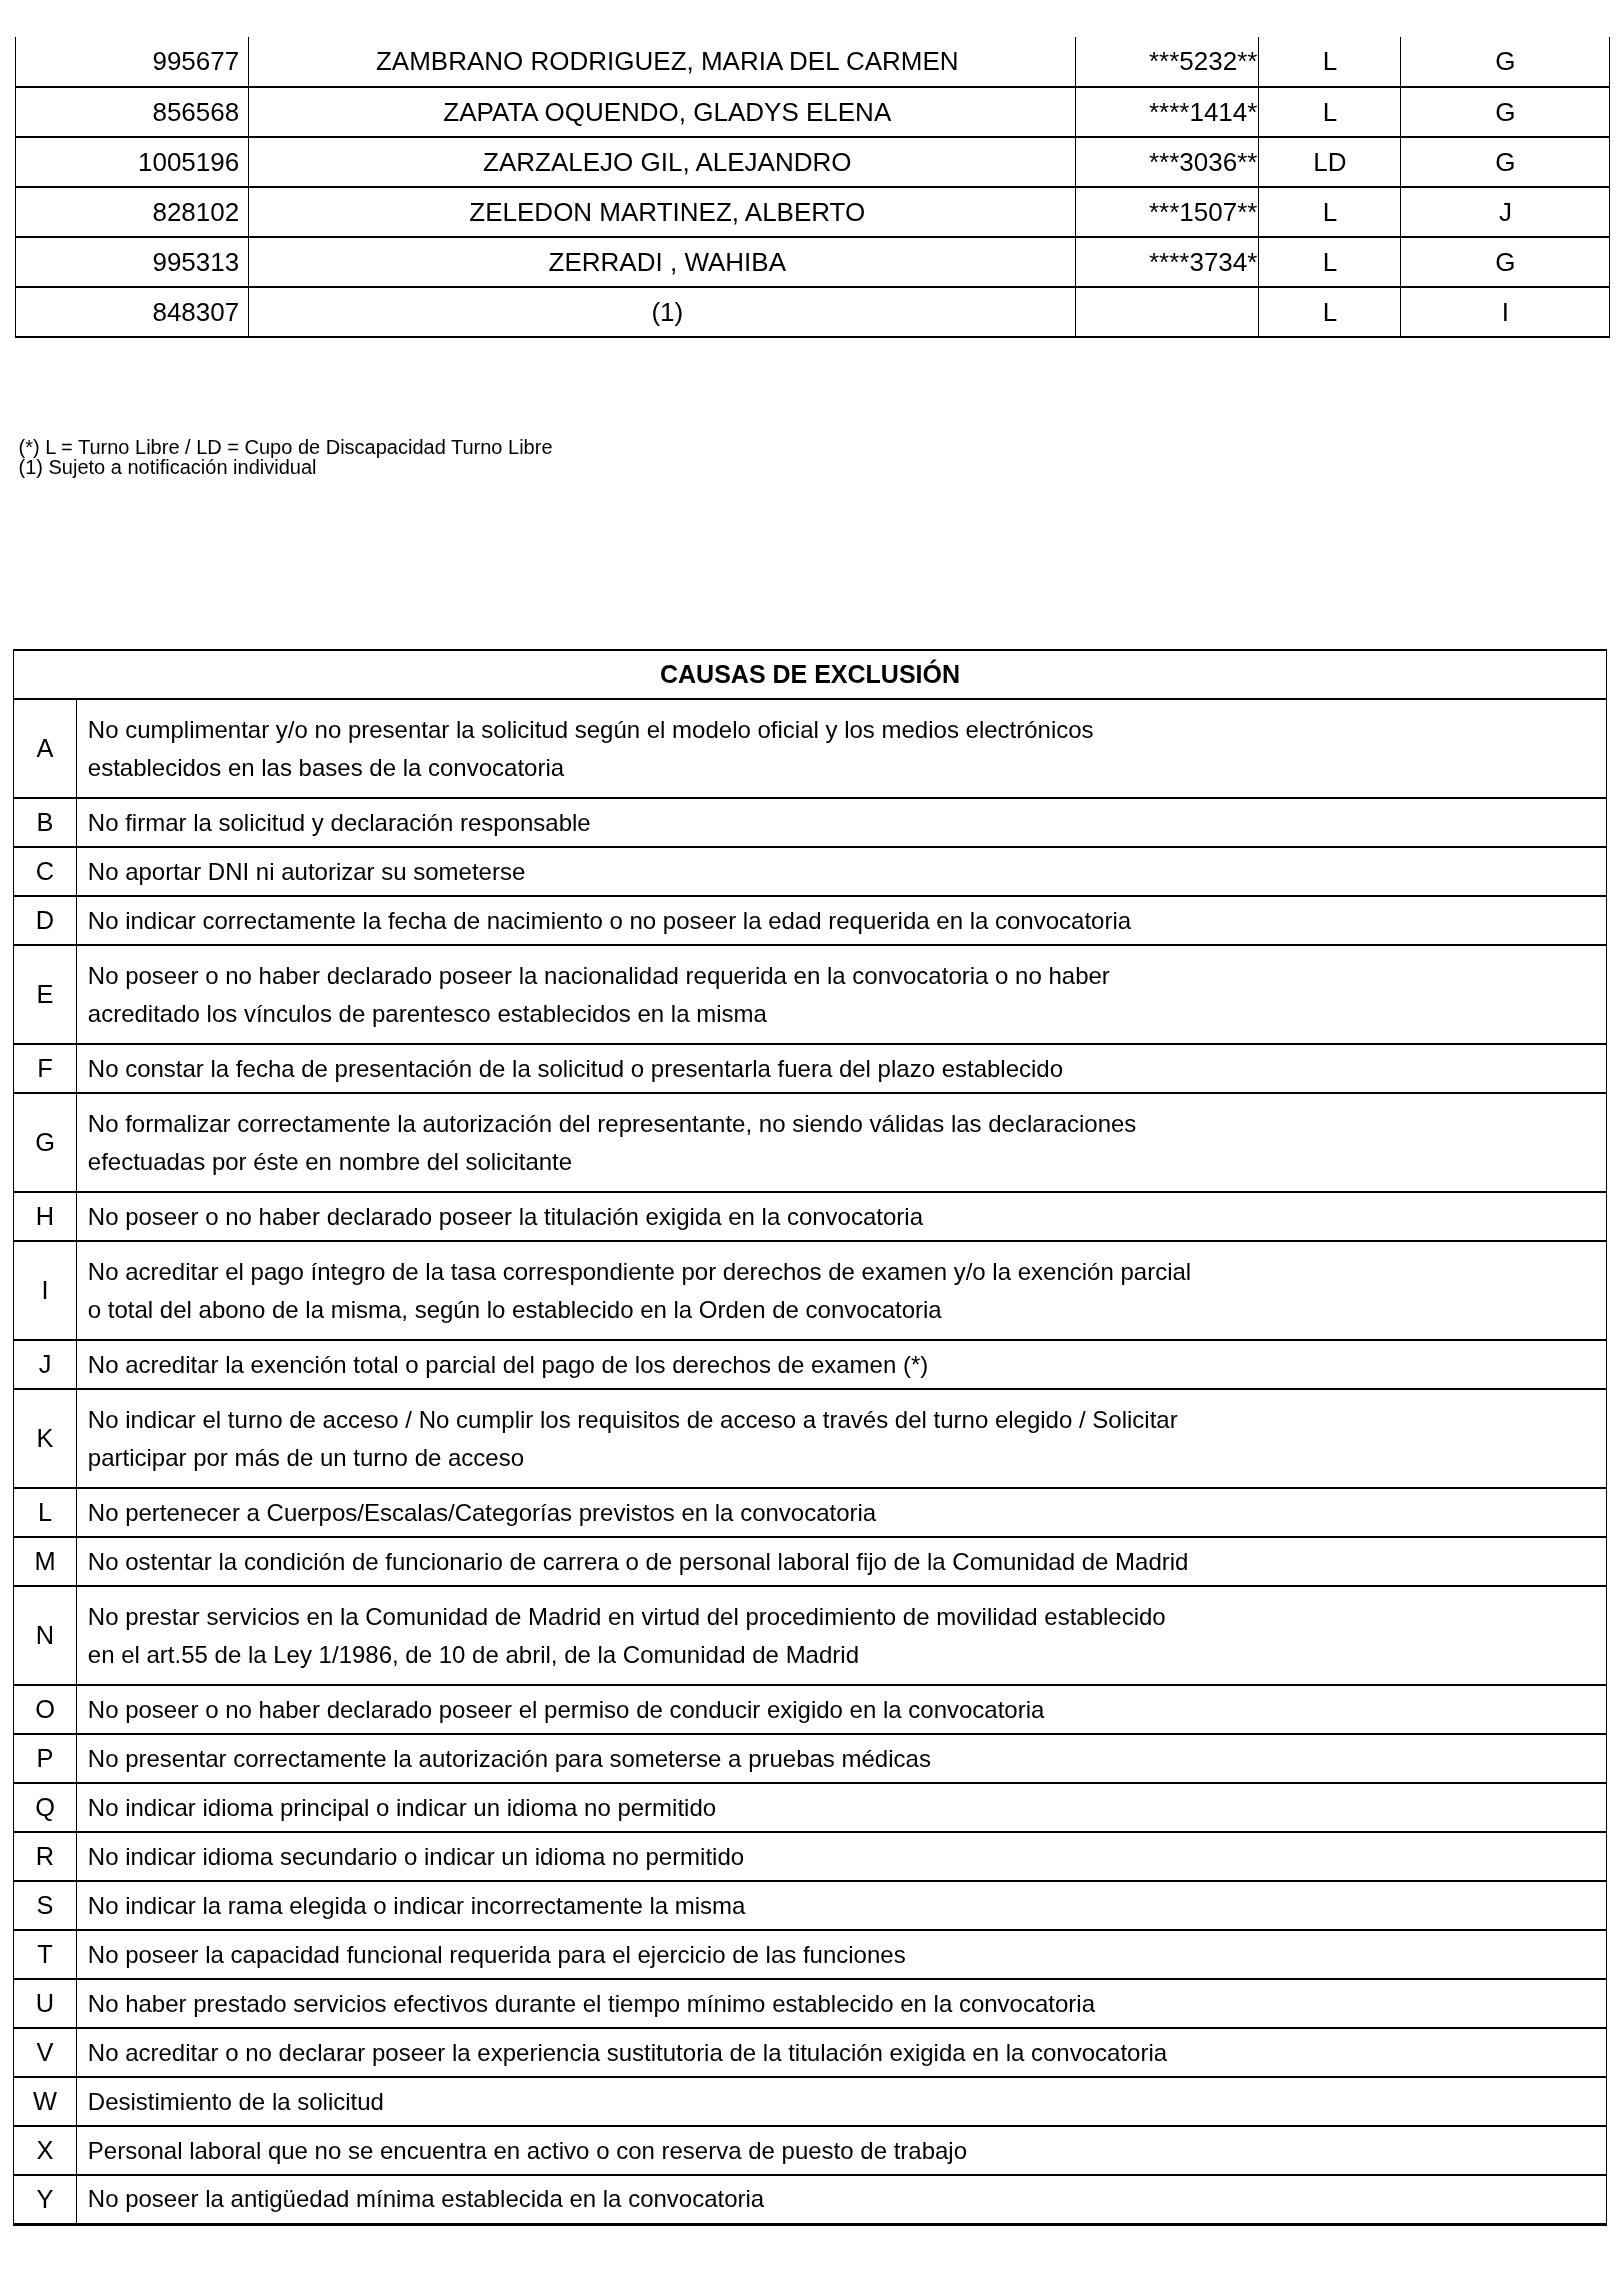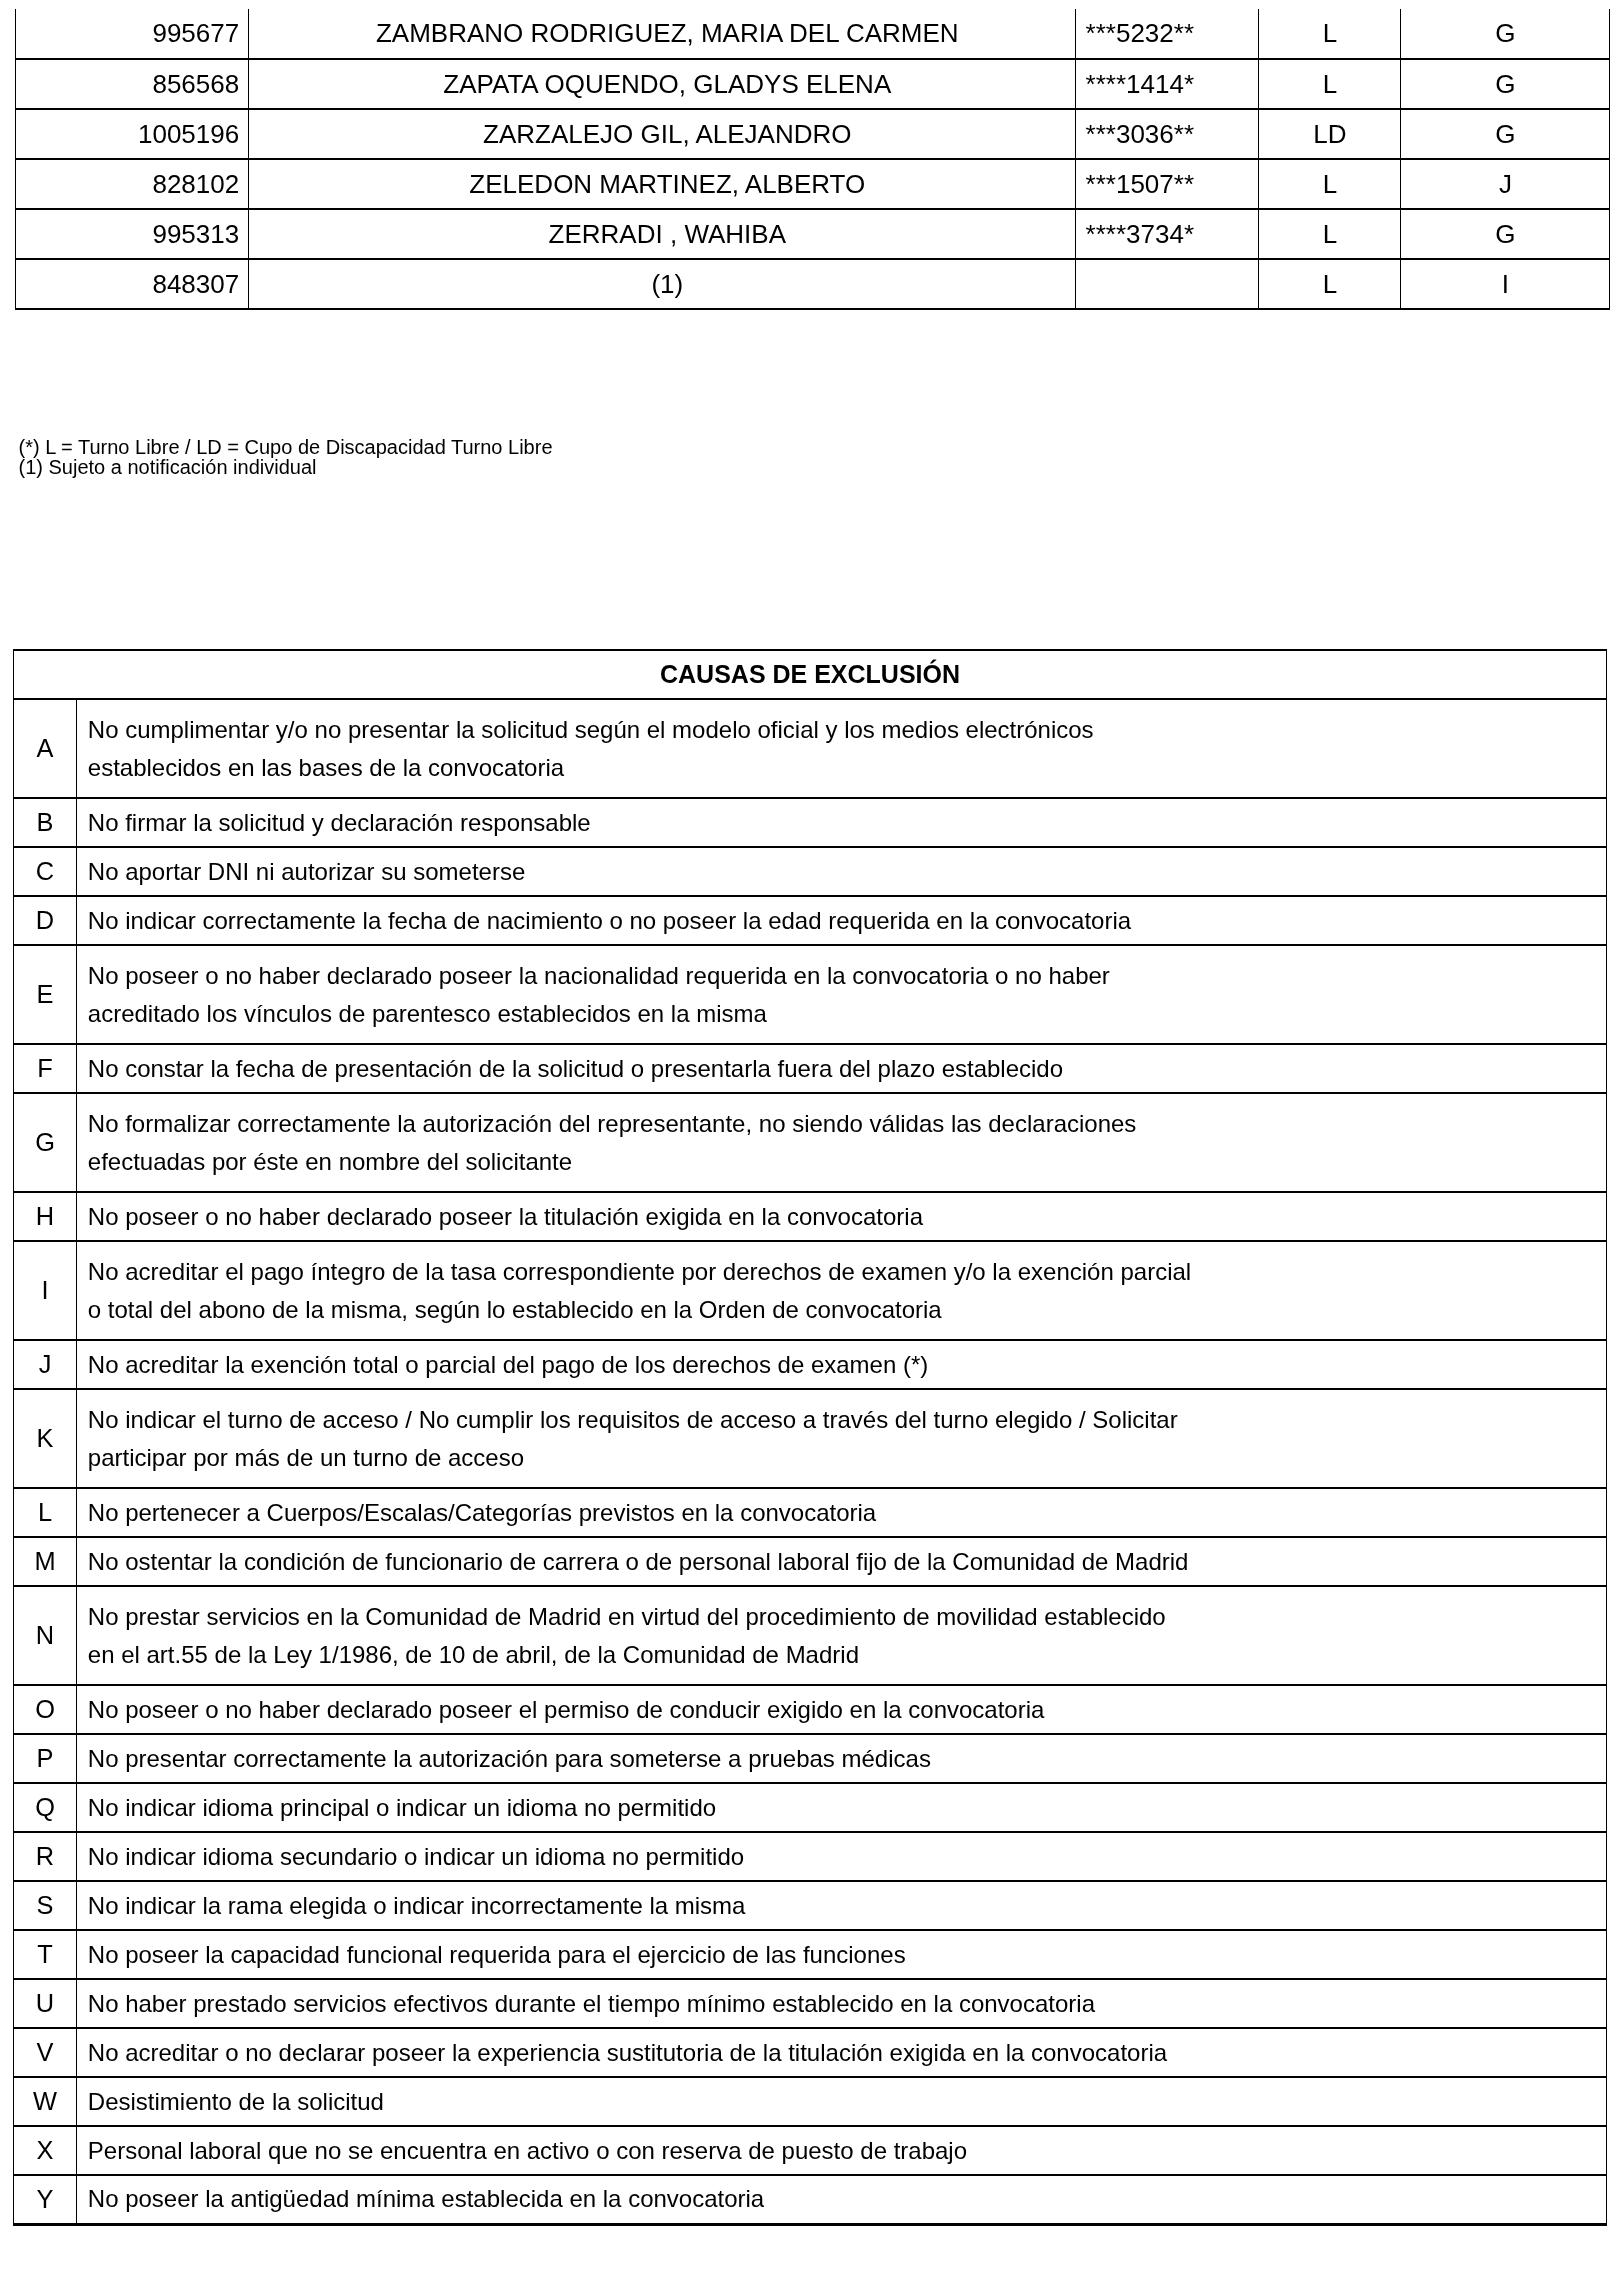--- a/index.html
+++ b/index.html
@@ -10,39 +10,39 @@
     background: #ffffff;
     color: #000000;
     font-family: "Liberation Sans", sans-serif;
   }
   main { position: relative; width: 1621px; height: 2295px; }
 
   
   table.applicants {
     position: absolute;
     left: 15.4px;
-    top: 9px;
+    top: 37px;
     width: 1593px;
     border-collapse: collapse;
     table-layout: fixed;
   }
   table.applicants tr { height: 50px; }
   table.applicants td {
     border: 1.5px solid #000;
     border-top: 2.3px solid #000;
     border-bottom: 2.3px solid #000;
     font-size: 26px;
     overflow: hidden;
     white-space: nowrap;
     vertical-align: middle;
   }
   table.applicants tr:first-child td { border-top: 0; }
   table.applicants td.id    { text-align: right; padding-right: 9.2px; }
   table.applicants td.name  { text-align: center;  padding-left: 10.8px; }
-  table.applicants td.dni   { text-align: left;  padding-left: 9.2px; }
+  table.applicants td.dni   { text-align: right;  padding-left: 9.2px; }
   table.applicants td.turno { text-align: center; }
   table.applicants td.causa { text-align: center; }
 
   
   .footnote {
     position: absolute;
     left: 18.5px;
     font-size: 20px;
     white-space: nowrap;
   }

